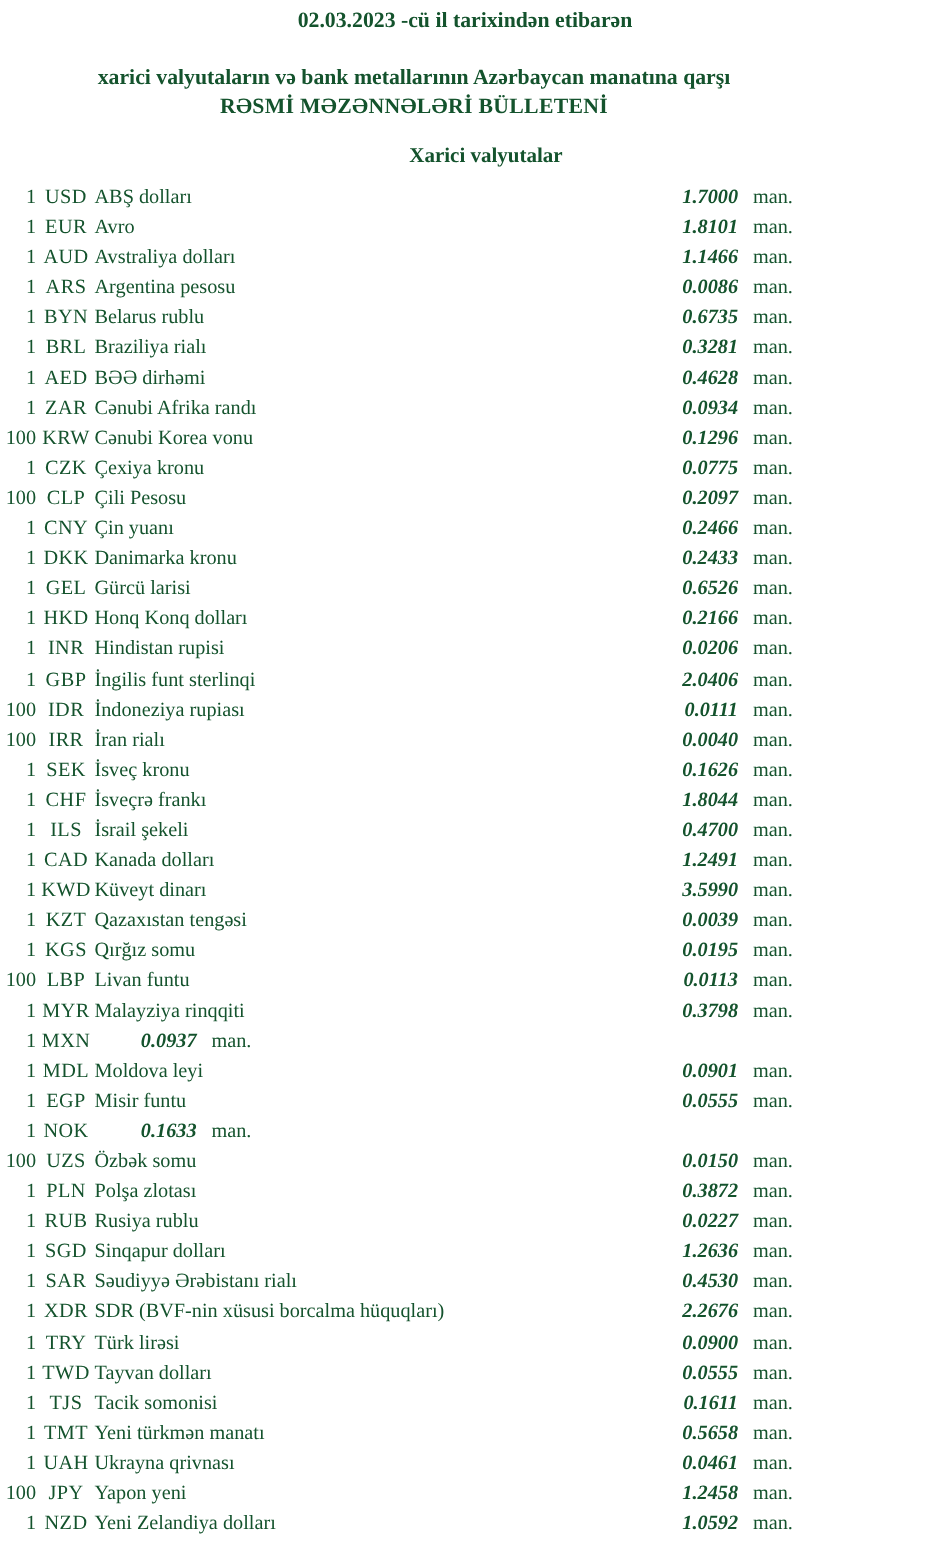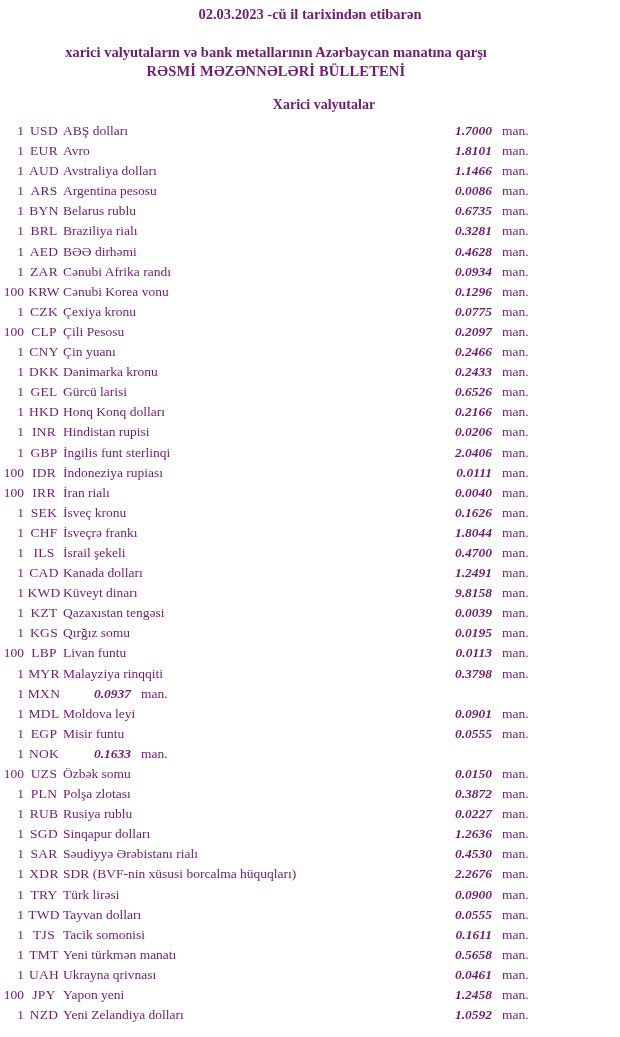--- a/index.html
+++ b/index.html
@@ -5,21 +5,21 @@
   html, body {
     margin: 0;
     padding: 0;
     background: #ffffff;
   }
   .page {
     position: relative;
     width: 620px;
     height: 1037px;
     background: #ffffff;
-    color: #701a75;
+    color: #14532d;
     font-family: "Liberation Serif", serif;
     overflow: hidden;
   }
   .hdr-line {
     position: absolute;
     left: 0;
     text-align: center;
     font-weight: bold;
     font-size: 14.5px;
     white-space: nowrap;
@@ -277,21 +277,21 @@
       <span class="cell-code">CAD</span>
       <span class="cell-name">Kanada dolları</span>
       <span class="cell-rate">1.2491</span>
       <span class="cell-unit">man.</span>
     </div>
 
     <div class="rate-row">
       <span class="cell-qty">1</span>
       <span class="cell-code">KWD</span>
       <span class="cell-name">Küveyt dinarı</span>
-      <span class="cell-rate">9.8158</span>
+      <span class="cell-rate">3.5990</span>
       <span class="cell-unit">man.</span>
     </div>
 
     <div class="rate-row">
       <span class="cell-qty">1</span>
       <span class="cell-code">KZT</span>
       <span class="cell-name">Qazaxıstan tengəsi</span>
       <span class="cell-rate">0.0039</span>
       <span class="cell-unit">man.</span>
     </div>

